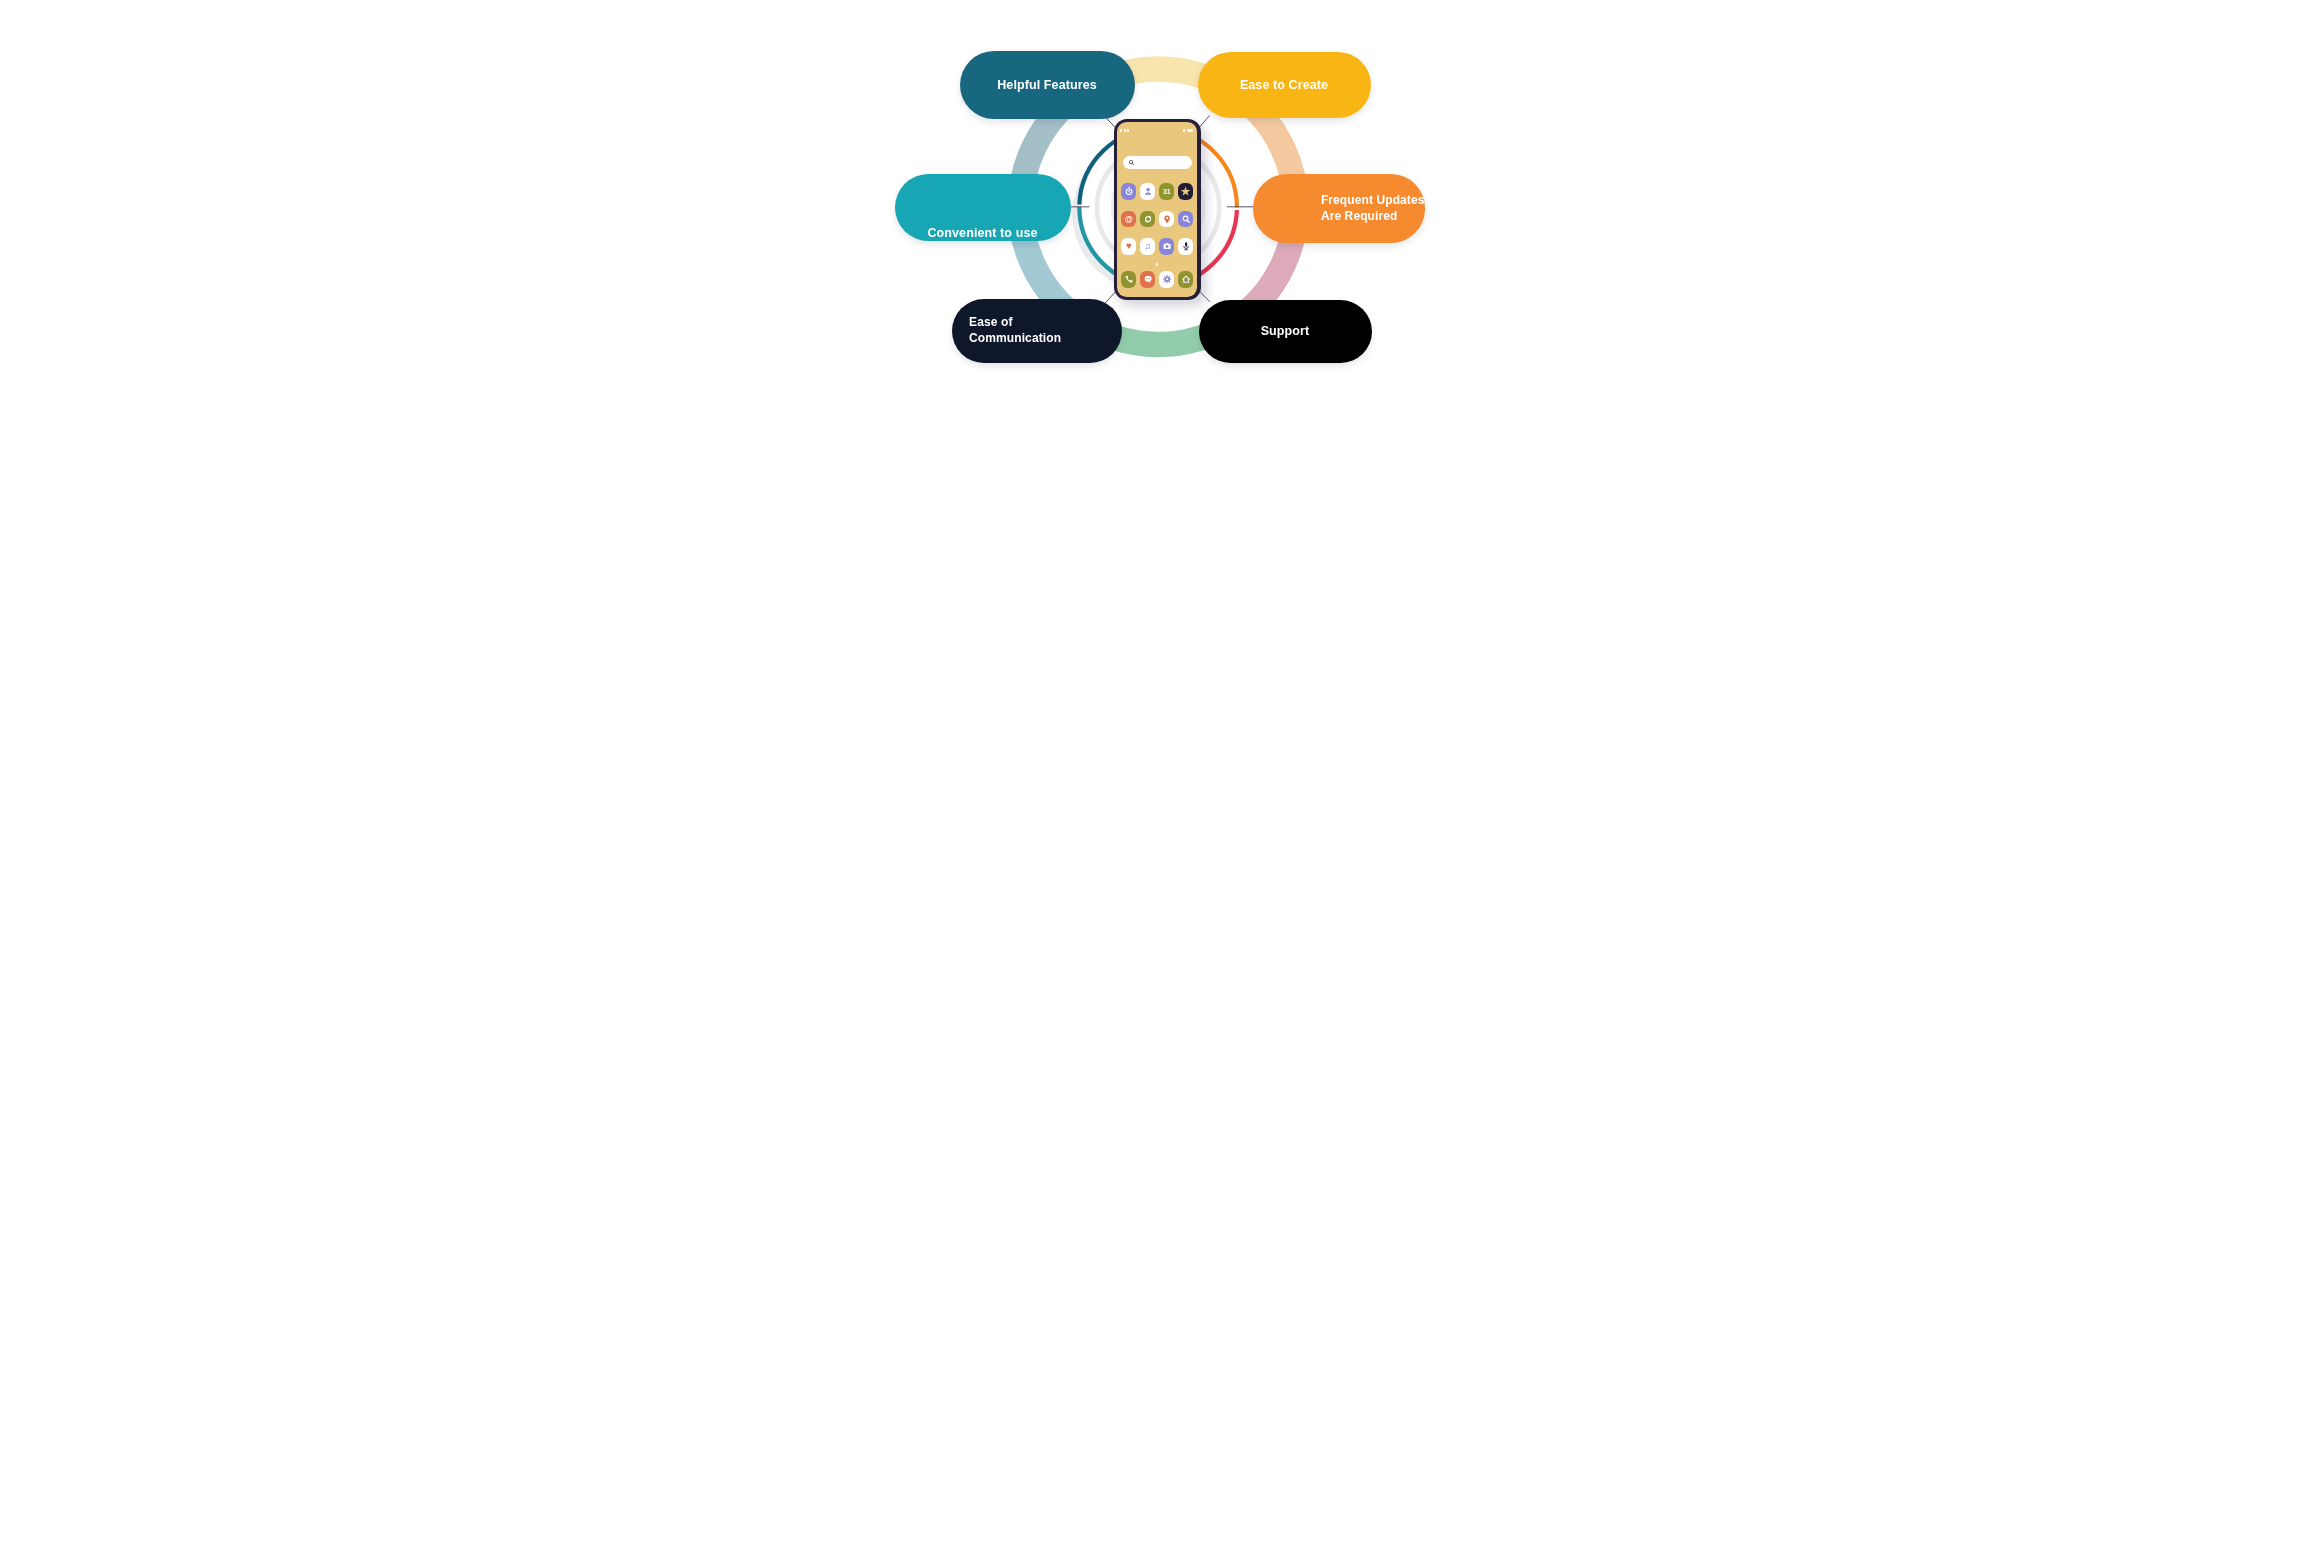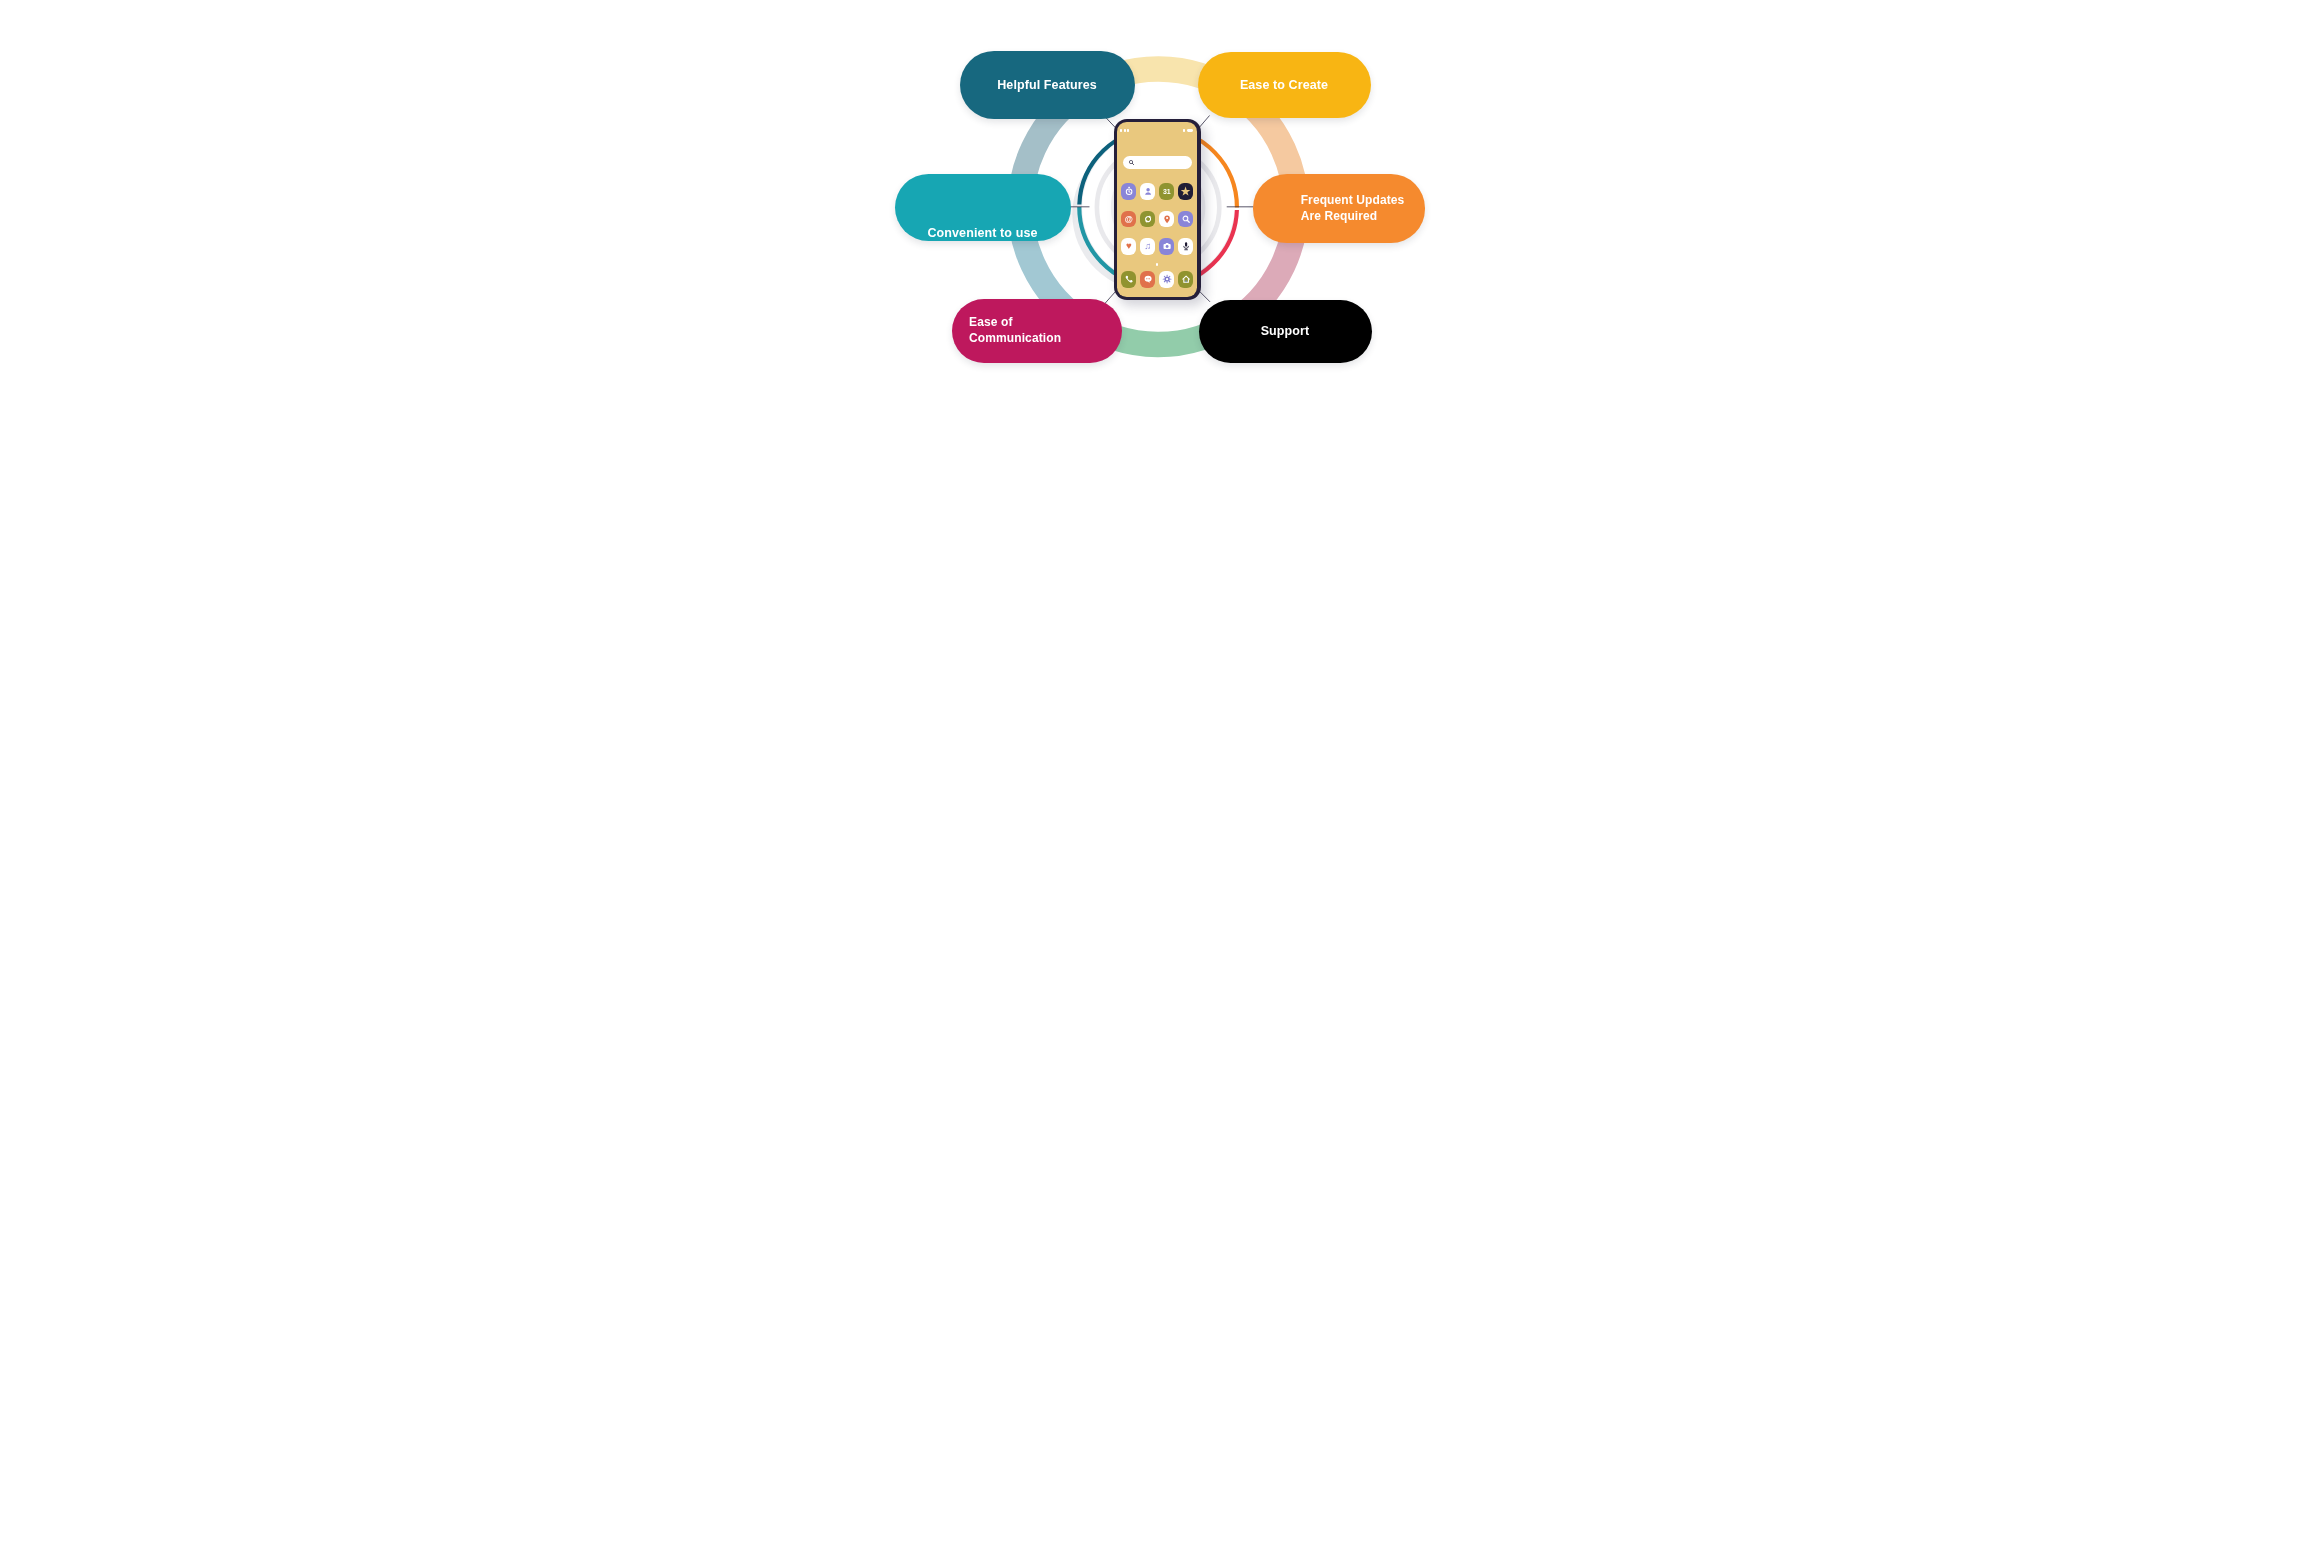--- a/index.html
+++ b/index.html
@@ -8,21 +8,21 @@
   .scene-svg{position:absolute;left:0;top:0;z-index:1;}
 
   
   .pill{position:absolute;z-index:5;border-radius:34px;display:flex;align-items:center;justify-content:center;
         color:#ffffff;font-weight:700;font-size:12.5px;letter-spacing:0.1px;
         box-shadow:0 3.2px 7.4px rgba(30,40,60,.12);box-sizing:border-box;}
   .pill-label{white-space:pre-line;line-height:1.32;}
   .p1{left:164px;top:51px;width:175px;height:68px;}
   .p2{left:402px;top:52px;width:173px;height:66px;}
   .p3{left:99px;top:174px;width:176px;height:67px;align-items:flex-end;}
-  .p4{left:457px;top:174px;width:172px;height:69px;justify-content:center;padding-left:28px;font-size:12px;}
+  .p4{left:457px;top:174px;width:172px;height:69px;justify-content:flex-end;padding-left:28px;font-size:12px;}
   .p5{left:156px;top:299px;width:170px;height:64px;justify-content:flex-start;padding-left:17.6px;font-size:12px;}
   .p6{left:403px;top:300px;width:173px;height:63px;}
 
   
   .phone{position:absolute;z-index:4;left:318px;top:119px;width:87px;height:181px;border-radius:13px;
          box-shadow:4.6px 5.6px 10.2px rgba(40,40,70,.20);}
   .screen{position:absolute;left:3.2px;top:3.2px;right:3.2px;bottom:3.2px;border-radius:9.7px;overflow:hidden;}
   .statusbar{position:absolute;left:3.7px;right:4.2px;top:6.5px;height:3.7px;display:flex;justify-content:space-between;align-items:center;}
   .sdots{display:flex;gap:1.4px;}
   .sdot{width:1.9px;height:2.3px;border-radius:0.7px;background:#ffffff;}
@@ -238,21 +238,21 @@
   <div class="pill p2" style="background: rgb(248, 181, 19);">
     <span class="pill-label">Ease to Create</span>
   </div>
   <div class="pill p3" style="background: rgb(23, 166, 179);">
     <span class="pill-label">Convenient to use</span>
   </div>
   <div class="pill p4" style="background: rgb(245, 138, 46);">
     <span class="pill-label">Frequent Updates
 Are Required</span>
   </div>
-  <div class="pill p5" style="background: #be185d;">
+  <div class="pill p5" style="background: #0f172a;">
     <span class="pill-label">Ease of
 Communication</span>
   </div>
   <div class="pill p6" style="background: #000000;">
     <span class="pill-label">Support</span>
   </div>
 
 </div>
 
 

